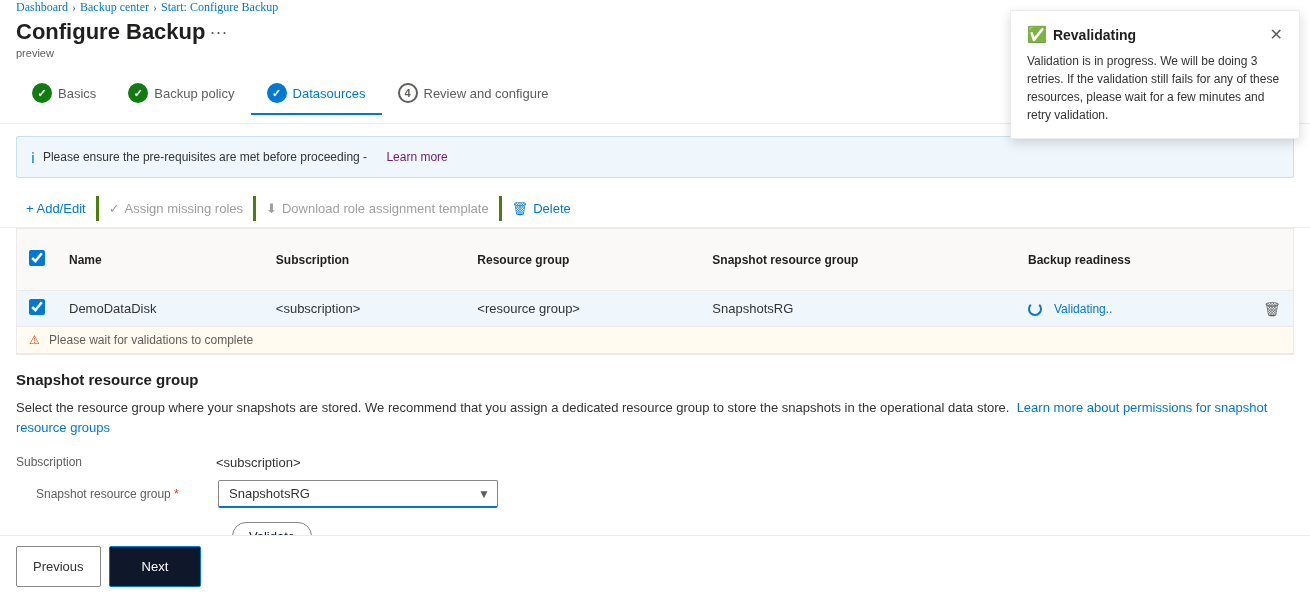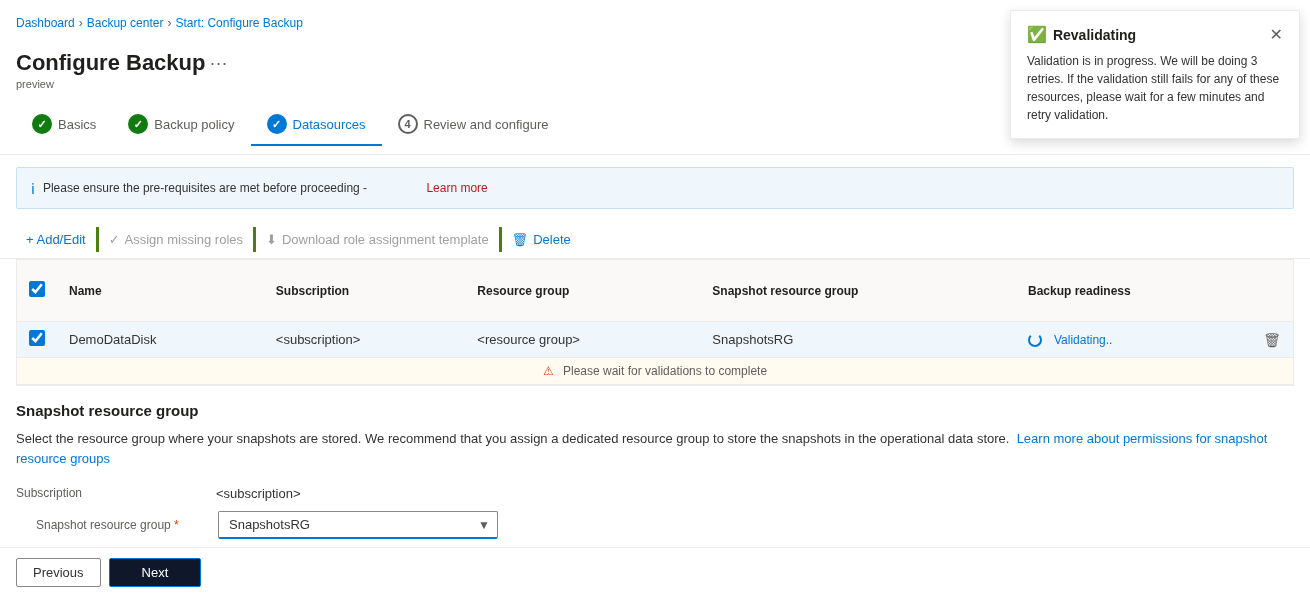--- a/index.html
+++ b/index.html
@@ -1,19 +1,19 @@
 <!DOCTYPE html>
 <html><head>
   <meta charset="utf-8">
   <style>
     * { box-sizing: border-box; margin: 0; padding: 0; }
     body { font-family: 'Segoe UI', Arial, sans-serif; font-size: 13px; color: #333; background: #fff; overflow-x: hidden; }
 
     
-    .breadcrumb { display: flex; align-items: center; padding: 16px 16px; font-size: 12px; color: #0078d4; gap: 4px; }
+    .breadcrumb { display: flex; align-items: center; padding: 0 16px; font-size: 12px; color: #0078d4; gap: 4px; font-family: Liberation Serif, serif; }
     .breadcrumb span { color: #605e5c; }
     .breadcrumb a { color: #0078d4; text-decoration: none; cursor: pointer; }
     .breadcrumb-sep { color: #605e5c; }
 
     
     .page-header { padding: 4px 16px 8px; }
     .page-title { font-size: 22px; font-weight: 600; color: #201f1e; display: flex; align-items: center; gap: 4px; }
     .page-title-menu { color: #605e5c; cursor: pointer; font-size: 18px; font-weight: 400; }
     .page-subtitle { font-size: 11px; color: #605e5c; margin-top: 2px; }
 
@@ -23,36 +23,36 @@
     .wizard-step.active { color: #0078d4; border-bottom: 2px solid #0078d4; }
     .wizard-step.completed { color: #605e5c; }
     .step-circle { width: 20px; height: 20px; border-radius: 50%; display: flex; align-items: center; justify-content: center; font-size: 11px; font-weight: 600; }
     .step-circle.done { background: #107c10; color: #fff; }
     .step-circle.active { background: #0078d4; color: #fff; }
     .step-circle.pending { background: #fff; color: #605e5c; border: 2px solid #605e5c; }
 
     
     .info-banner { display: flex; align-items: center; gap: 8px; background: #eff6fc; border: 1px solid #c7e0f4; margin: 12px 16px; padding: 10px 14px; border-radius: 2px; font-size: 12px; color: #333; }
     .info-banner .info-icon { color: #0078d4; font-size: 15px; flex-shrink: 0; }
-    .info-banner a { color: #b91c1c; text-decoration: none; margin-left: 40px; }
+    .info-banner a { color: #701a75; text-decoration: none; }
 
     
     .table-toolbar { display: flex; align-items: center; gap: 0; padding: 6px 16px; border-bottom: 1px solid #edebe9; }
     .toolbar-btn { display: flex; align-items: center; gap: 5px; padding: 5px 10px; background: none; border: none; cursor: pointer; font-size: 13px; color: #0078d4; border-right: 3px solid #4d7c0f; }
     .toolbar-btn:last-child { border-right: none; }
     .toolbar-btn.disabled { color: #a19f9d; cursor: default; }
 
     
     .data-table { width: 100%; border-collapse: collapse; margin: 0; }
     .data-table th { background: #faf9f8; font-size: 12px; font-weight: 600; color: #201f1e; padding: 21px 12px; text-align: left; border-bottom: 1px solid #edebe9; }
     .data-table td { padding: 8px 12px; border-bottom: 1px solid #edebe9; font-size: 13px; vertical-align: middle; }
     .data-table tr.selected td { background: #eff6fc; }
     .table-container { margin: 0 16px; border: 1px solid #edebe9; }
     .checkbox { width: 16px; height: 16px; accent-color: #0078d4; cursor: pointer; }
-    .warning-row td { padding: 6px 12px; background: #fffbf0; color: #605e5c; font-size: 12px; text-align: center; }
+    .warning-row td { padding: 6px 12px; background: #fffbf0; color: #605e5c; font-size: 12px; }
     .warning-icon { color: #d83b01; margin-right: 6px; }
     .validating-cell { display: flex; align-items: center; gap: 12px; color: #0078d4; font-size: 12px; }
     .spin { display: inline-block; width: 14px; height: 14px; border: 2px solid #0078d4; border-top-color: transparent; border-radius: 50%; animation: spin 1s linear infinite; }
     @keyframes spin { to { transform: rotate(360deg); } }
 
     
     .snapshot-section { padding: 16px 16px 0; }
     .snapshot-title { font-size: 15px; font-weight: 600; color: #201f1e; margin-bottom: 10px; }
     .snapshot-desc { font-size: 13px; color: #333; margin-bottom: 12px; line-height: 1.5; }
     .snapshot-desc a { color: #0078d4; text-decoration: none; }
@@ -63,21 +63,21 @@
     .form-group { display: flex; align-items: center; gap: 12px; }
     .field-label { font-size: 12px; color: #605e5c; width: 170px; }
     .dropdown-wrapper { position: relative; }
     .dropdown-select { appearance: none; -webkit-appearance: none; border: 1px solid #8a8886; padding: 5px 32px 5px 10px; font-size: 13px; width: 280px; background: #fff; color: #333; cursor: pointer; border-radius: 2px; outline: none; border-bottom: 2px solid #0078d4; }
     .dropdown-arrow { position: absolute; right: 8px; top: 50%; transform: translateY(-50%); pointer-events: none; color: #605e5c; font-size: 12px; }
 
     .validate-btn { padding: 6px 16px; background: #fff; border: 1px solid #8a8886; font-size: 13px; cursor: pointer; color: #0f172a; border-radius: 14px; margin-left: 216px; }
 
     
     .page-footer { position: fixed; bottom: 0; left: 0; right: 0; background: #fff; border-top: 1px solid #edebe9; padding: 10px 16px; display: flex; gap: 8px; }
-    .btn-previous { padding: 6px 16px; background: #fff; border: 1px solid #8a8886; font-size: 13px; cursor: pointer; color: #333; border-radius: 2px; }
+    .btn-previous { padding: 12px 16px; background: #fff; border: 1px solid #8a8886; font-size: 13px; cursor: pointer; color: #333; border-radius: 2px; }
     .btn-next { padding: 6px 32px; background: #0f172a; border: 1px solid #0078d4; font-size: 13px; cursor: pointer; color: #fff; border-radius: 2px; }
 
     
     .notification-popup { position: fixed; top: 10px; right: 10px; background: #fff; border: 1px solid #edebe9; box-shadow: 0 4px 12px rgba(0,0,0,0.15); padding: 14px 16px; width: 290px; z-index: 1000; border-radius: 2px; }
     .notif-header { display: flex; align-items: center; justify-content: space-between; margin-bottom: 8px; }
     .notif-title { font-size: 14px; font-weight: 600; color: #201f1e; display: flex; align-items: center; gap: 6px; }
     .notif-close { background: none; border: none; cursor: pointer; font-size: 16px; color: #605e5c; padding: 0; line-height: 1; }
     .notif-body { font-size: 12px; color: #333; line-height: 1.5; }
     .check-circle { color: #107c10; font-size: 16px; }
 

